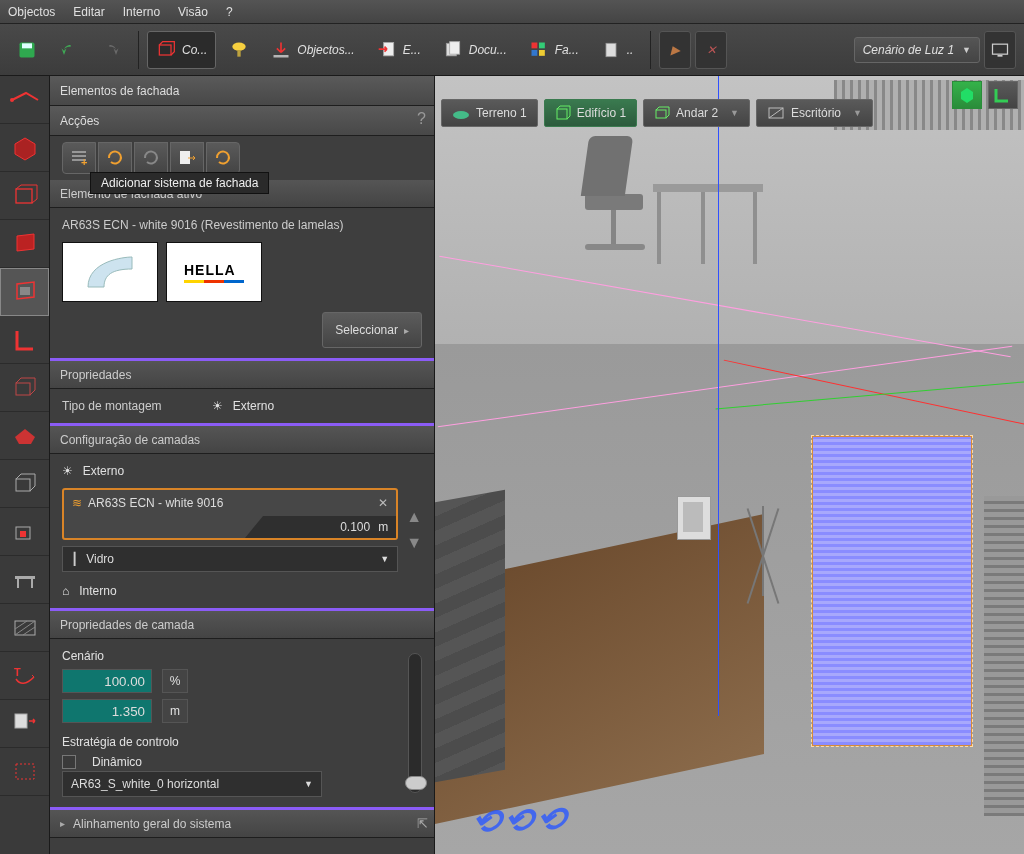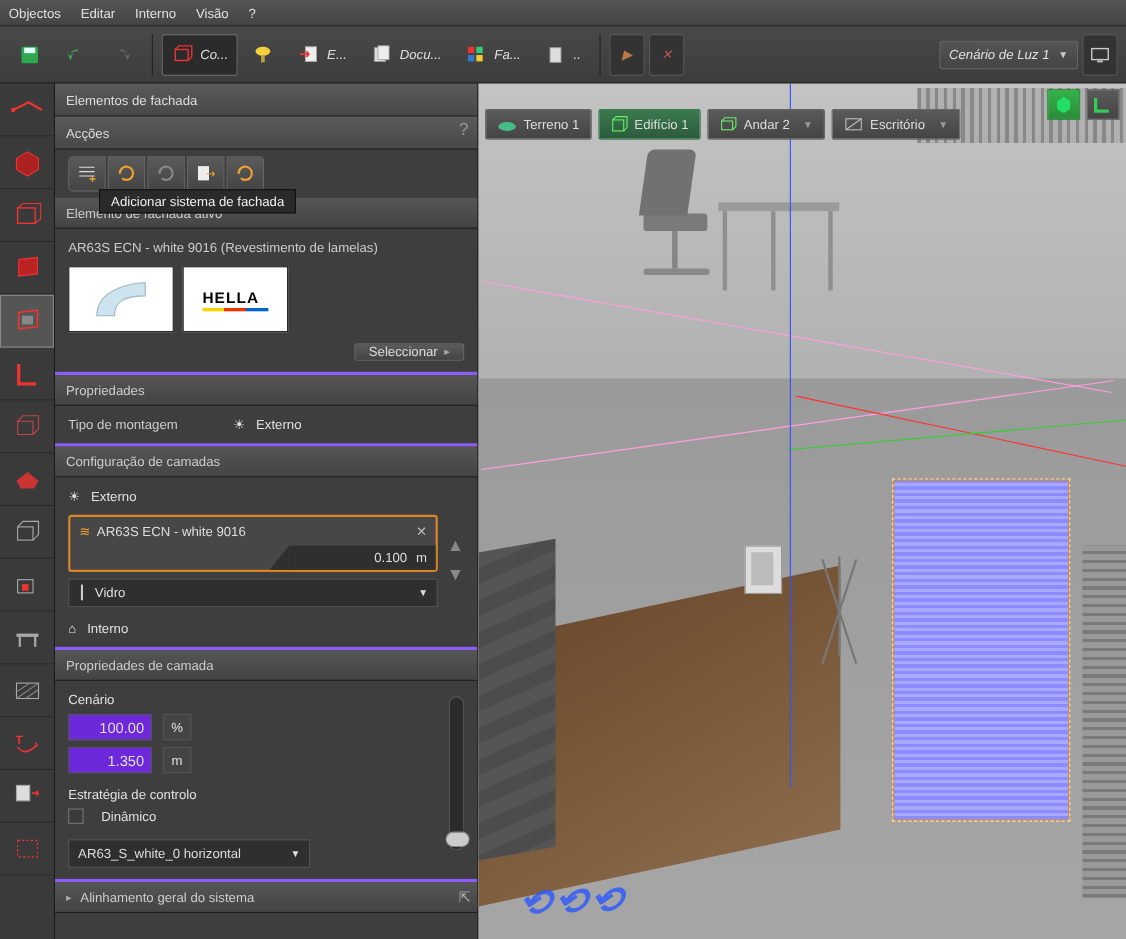--- a/index.html
+++ b/index.html
@@ -26,32 +26,32 @@
   .pblock { padding:10px 12px; border-bottom:3px solid #8b5cf6; }
   .actbar { padding:6px 12px 0; display:flex; gap:2px; }
   .actbtn { width:34px; height:32px; background:linear-gradient(#5a5a5a,#444); border:1px solid #666; display:flex; align-items:center; justify-content:center; cursor:default;}
   .actbtn.first { border-radius:4px 0 0 4px; }
   .actbtn.last { border-radius:0 4px 4px 0; }
   .tooltip { background:#2a2a2a; border:1px solid #111; padding:3px 10px; color:#eee; position:absolute; margin-top:2px; }
   .thumbs { display:flex; gap:8px; margin-top:10px; }
   .thumb { width:96px; height:60px; background:#fff; border:1px solid #111; display:flex; align-items:center; justify-content:center; font-weight:bold; font-size:14px; color:#000; }
   .th-hella { letter-spacing:1px; }
   .th-hella .stripe { height:3px; width:60px; background:linear-gradient(90deg,#ffd400 33%, #e30 33% 66%, #06c 66%); margin-top:2px;}
-  .btn { height:16px; background:linear-gradient(#5c5c5c,#444); border:1px solid #666; border-radius:3px; display:inline-flex; align-items:center; padding:0 12px; gap:6px; color:#ddd; cursor:default;}
+  .btn { height:36px; background:linear-gradient(#5c5c5c,#444); border:1px solid #666; border-radius:3px; display:inline-flex; align-items:center; padding:0 12px; gap:6px; color:#ddd; cursor:default;}
   .row { display:flex; align-items:center; gap:10px; }
   .label { color:#ccc; }
   .chip { width:100%; border:2px solid #d98427; background:#474747; border-radius:3px; padding:0; }
   .chip-top { padding:6px 8px; display:flex; align-items:center; color:#ddd; }
   .chip-top .close { margin-left:auto; color:#bbb; }
   .chip-bot { display:flex;text-align:right; }
   .chip-bot .cut { width:60%; height:0; border-top:22px solid transparent; border-right:18px solid #2f2f2f; }
   .chip-bot .val { flex:1; background:#2f2f2f; display:flex; align-items:center; justify-content:flex-end; padding-right:8px; gap:8px; height:22px; color:#ddd; }
   .sel-field { height:26px; background:#2f2f2f; border:1px solid #555; display:flex; align-items:center; padding:0 8px; gap:8px; color:#ddd; }
   .sel-field .arr { margin-left:auto; }
-  .numf { height:24px; background:#6d28d9; border:1px solid #555; color:#ddd; width:76px; text-align:right; padding:0 6px; }
+  .numf { height:24px; background:#0f766e; border:1px solid #555; color:#ddd; width:90px; text-align:right; padding:0 6px; }
   .unit { width:26px; height:24px; background:#444; border:1px solid #555; display:inline-flex; align-items:center; justify-content:center; }
   .chk { width:14px; height:14px; border:1px solid #777; background:#3a3a3a; margin-right:6px; display:inline-block; }
   .slider { width:14px; height:140px; background:#2b2b2b; border:1px solid #555; border-radius:7px; position:relative; display:inline-block;}
   .slider .knob { position:absolute; bottom:2px; left:-4px; width:22px; height:14px; background:#ccc; border-radius:7px; border:1px solid #888;}
   .arrows { display:flex; flex-direction:column; gap:8px; justify-content:center; margin-left:8px; }
   .arrows div { color:#888; font-size:16px; }
 
   .view { flex:1; position:relative; background:#b7b7b7; }
   .view .crumbs { position:absolute; top:4px; left:6px; right:6px; height:30px; display:flex; align-items:center; gap:6px; z-index:10; }
   .crumb { height:28px; display:flex; align-items:center; gap:6px; padding:0 10px; background:linear-gradient(#5a5a5a,#444); border:1px solid #666; color:#ddd; cursor:default; border-radius:2px;margin-top:36px;}
@@ -143,20 +143,29 @@
       <span class="ic">
         <svg class="svg-box" viewBox="0 0 24 24">
           <ellipse cx="12" cy="8" rx="8" ry="5" fill="#f6cf3f"></ellipse>
           <rect x="10" y="12" width="4" height="8" fill="#bca23f"></rect>
         </svg>
       </span>
     </div>
   <div class="tbtn">
       <span class="ic">
         <svg class="svg-box" viewBox="0 0 24 24">
+          <path d="M12 3v12m0 0l-5-5m5 5l5-5" stroke="#e33" stroke-width="2" fill="none"></path>
+          <rect x="3" y="18" width="18" height="3" fill="#b6b6b6"></rect>
+        </svg>
+      </span>
+      <span>Objectos...</span>
+    </div>
+  <div class="tbtn">
+      <span class="ic">
+        <svg class="svg-box" viewBox="0 0 24 24">
           <rect x="8" y="3" width="12" height="16" fill="#eee" stroke="#aaa"></rect>
           <path d="M2 11h10m0 0l-3-3m3 3l-3 3" stroke="#e33" stroke-width="2" fill="none"></path>
         </svg>
       </span>
       <span>E...</span>
     </div>
   <div class="tbtn">
       <span class="ic">
         <svg class="svg-box" viewBox="0 0 24 24">
           <rect x="4" y="4" width="12" height="15" fill="#ddd" stroke="#999"></rect>
@@ -419,25 +428,25 @@
         <div style="margin-bottom:6px">Cenário</div>
         <div class="row" style="margin-bottom:6px">
             <input class="numf" value="100.00" style="">
             <span class="unit">%</span>
           </div>
         <div class="row" style="margin-bottom:12px">
             <input class="numf" value="1.350" style="">
             <span class="unit">m</span>
           </div>
         <div style="margin-bottom:6px">Estratégia de controlo</div>
-        <div class="row" style="margin-bottom:14px">
+        <div class="row" style="margin-bottom:2px">
             <span class="chk"></span>
             <span>Dinâmico</span>
           </div>
-        <div class="sel-field" style="width:220px">
+        <div class="sel-field" style="width:260px">
             <span>AR63_S_white_0 horizontal</span>
             <span class="arr" style="font-size:9px">▼</span>
           </div>
       </div>
       <div style="display:flex;align-items:flex-start;padding-top:4px">
         <div class="slider">
             <div class="knob"></div>
           </div>
       </div>
     </div>

